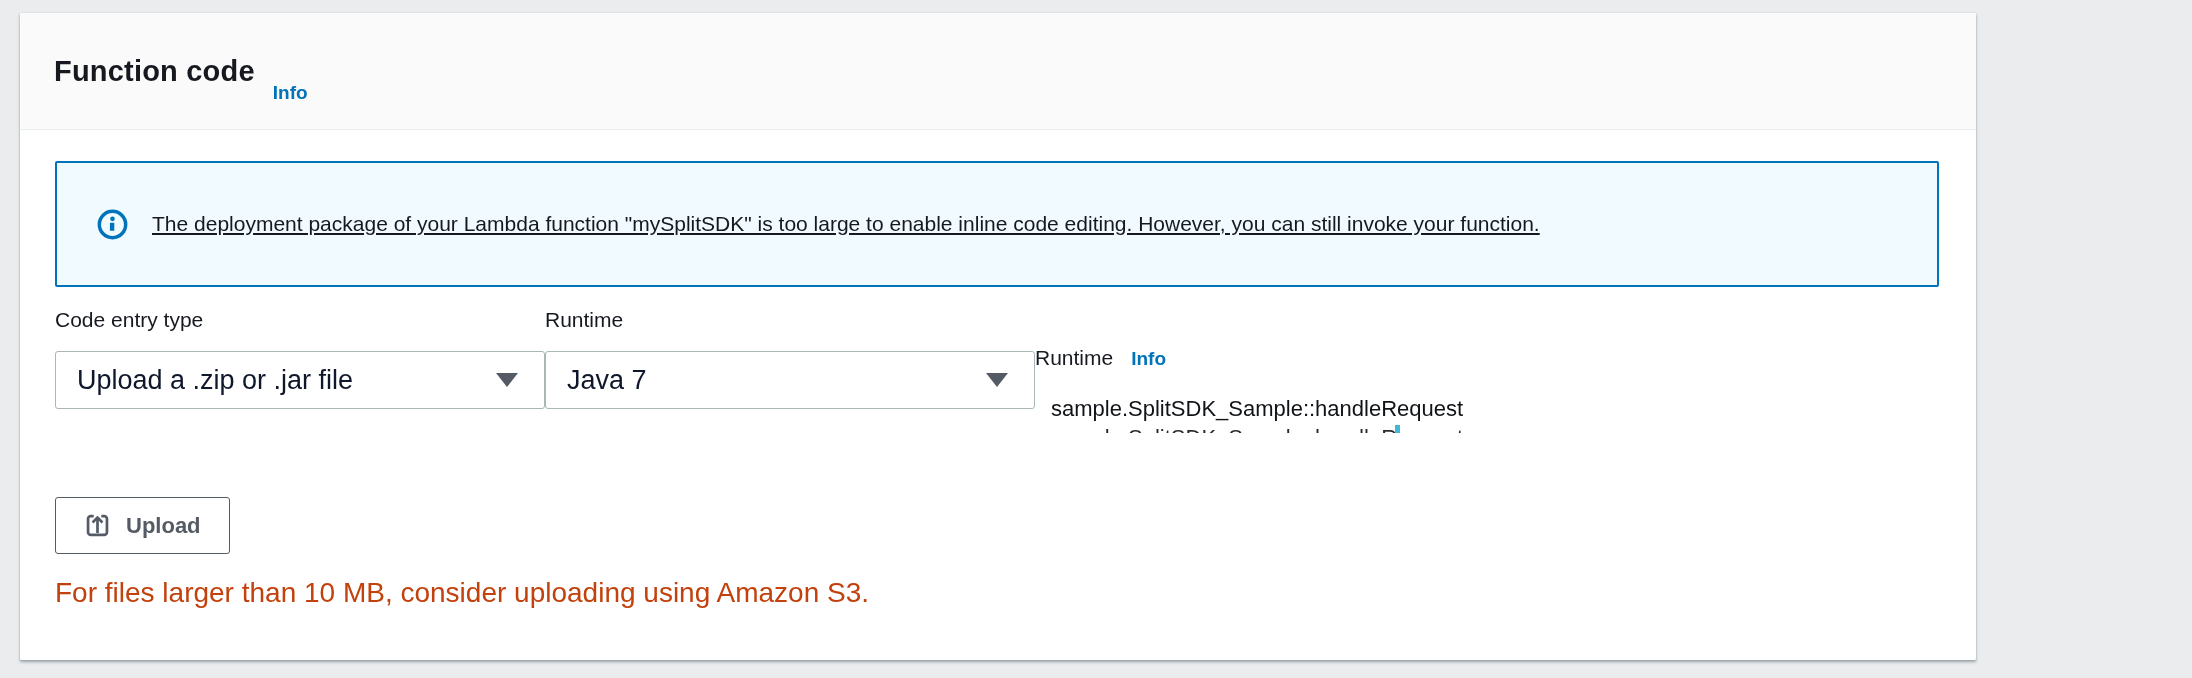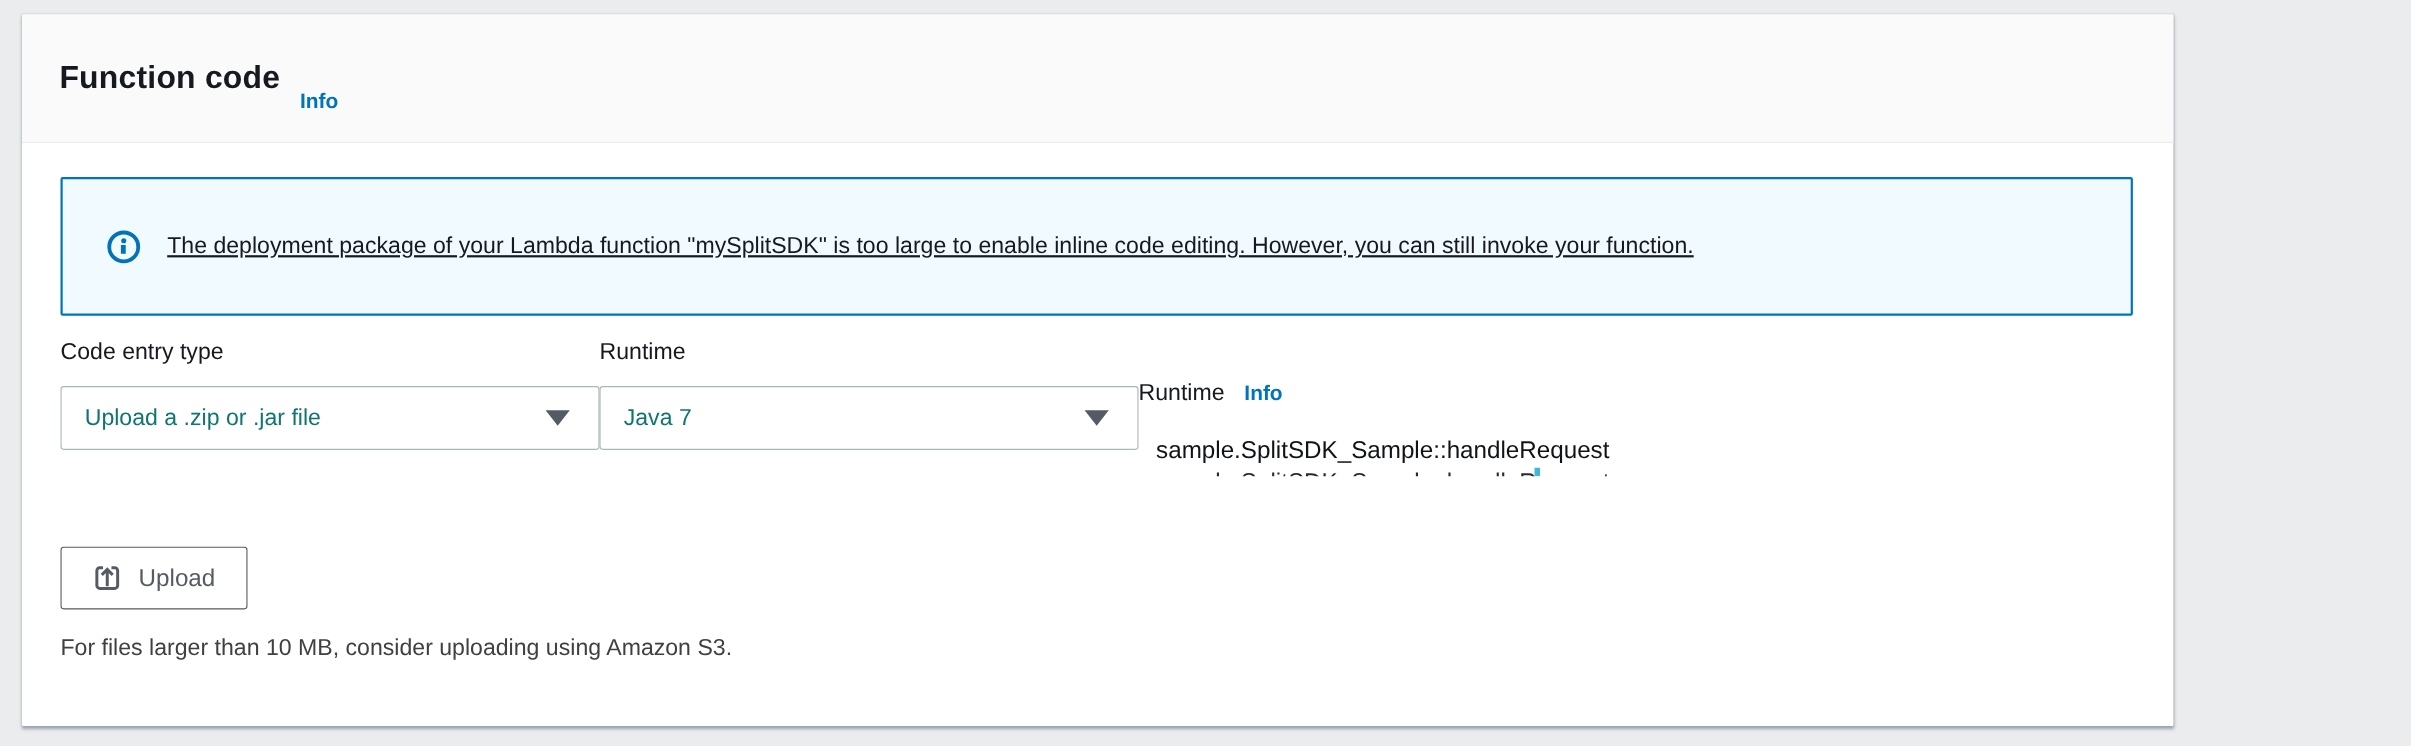--- a/index.html
+++ b/index.html
@@ -85,22 +85,22 @@
     background: #ffffff;
     border: 1px solid #aab7b8;
     border-radius: 3px;
     display: flex;
     align-items: center;
     justify-content: space-between;
     padding: 0 26px 0 21px;
     cursor: pointer;
   }
   .select-value {
-    font-size: 21px;
-    color: #0f766e;
+    font-size: 27px;
+    color: #0f172a;
   }
   .caret-down {
     width: 0; height: 0;
     border-left: 11px solid transparent;
     border-right: 11px solid transparent;
     border-top: 14px solid #545b64;
   }
   .handler-value {
     margin-top: 26px;
     padding-left: 16px;
@@ -136,27 +136,27 @@
     background: #ffffff;
     border: 1px solid #545b64;
     border-radius: 3px;
     cursor: pointer;
     font-family: inherit;
   }
   .upload-icon { width: 27px; height: 27px; display: block; }
   .upload-label {
     margin-left: 15px;
     font-size: 22px;
-    font-weight: 400;
+    font-weight: 700;
     color: #545b64;
   }
   .upload-hint {
     margin-top: 23px;
-    font-size: 21px;
-    color: #404040;
+    font-size: 28px;
+    color: #c2410c;
   }
 </style>
 </head>
 <body>
 
 <div class="card">
 
   <div class="card-header">
     <h2 class="page-title">Function code</h2>
     <a class="info-link">Info</a>

